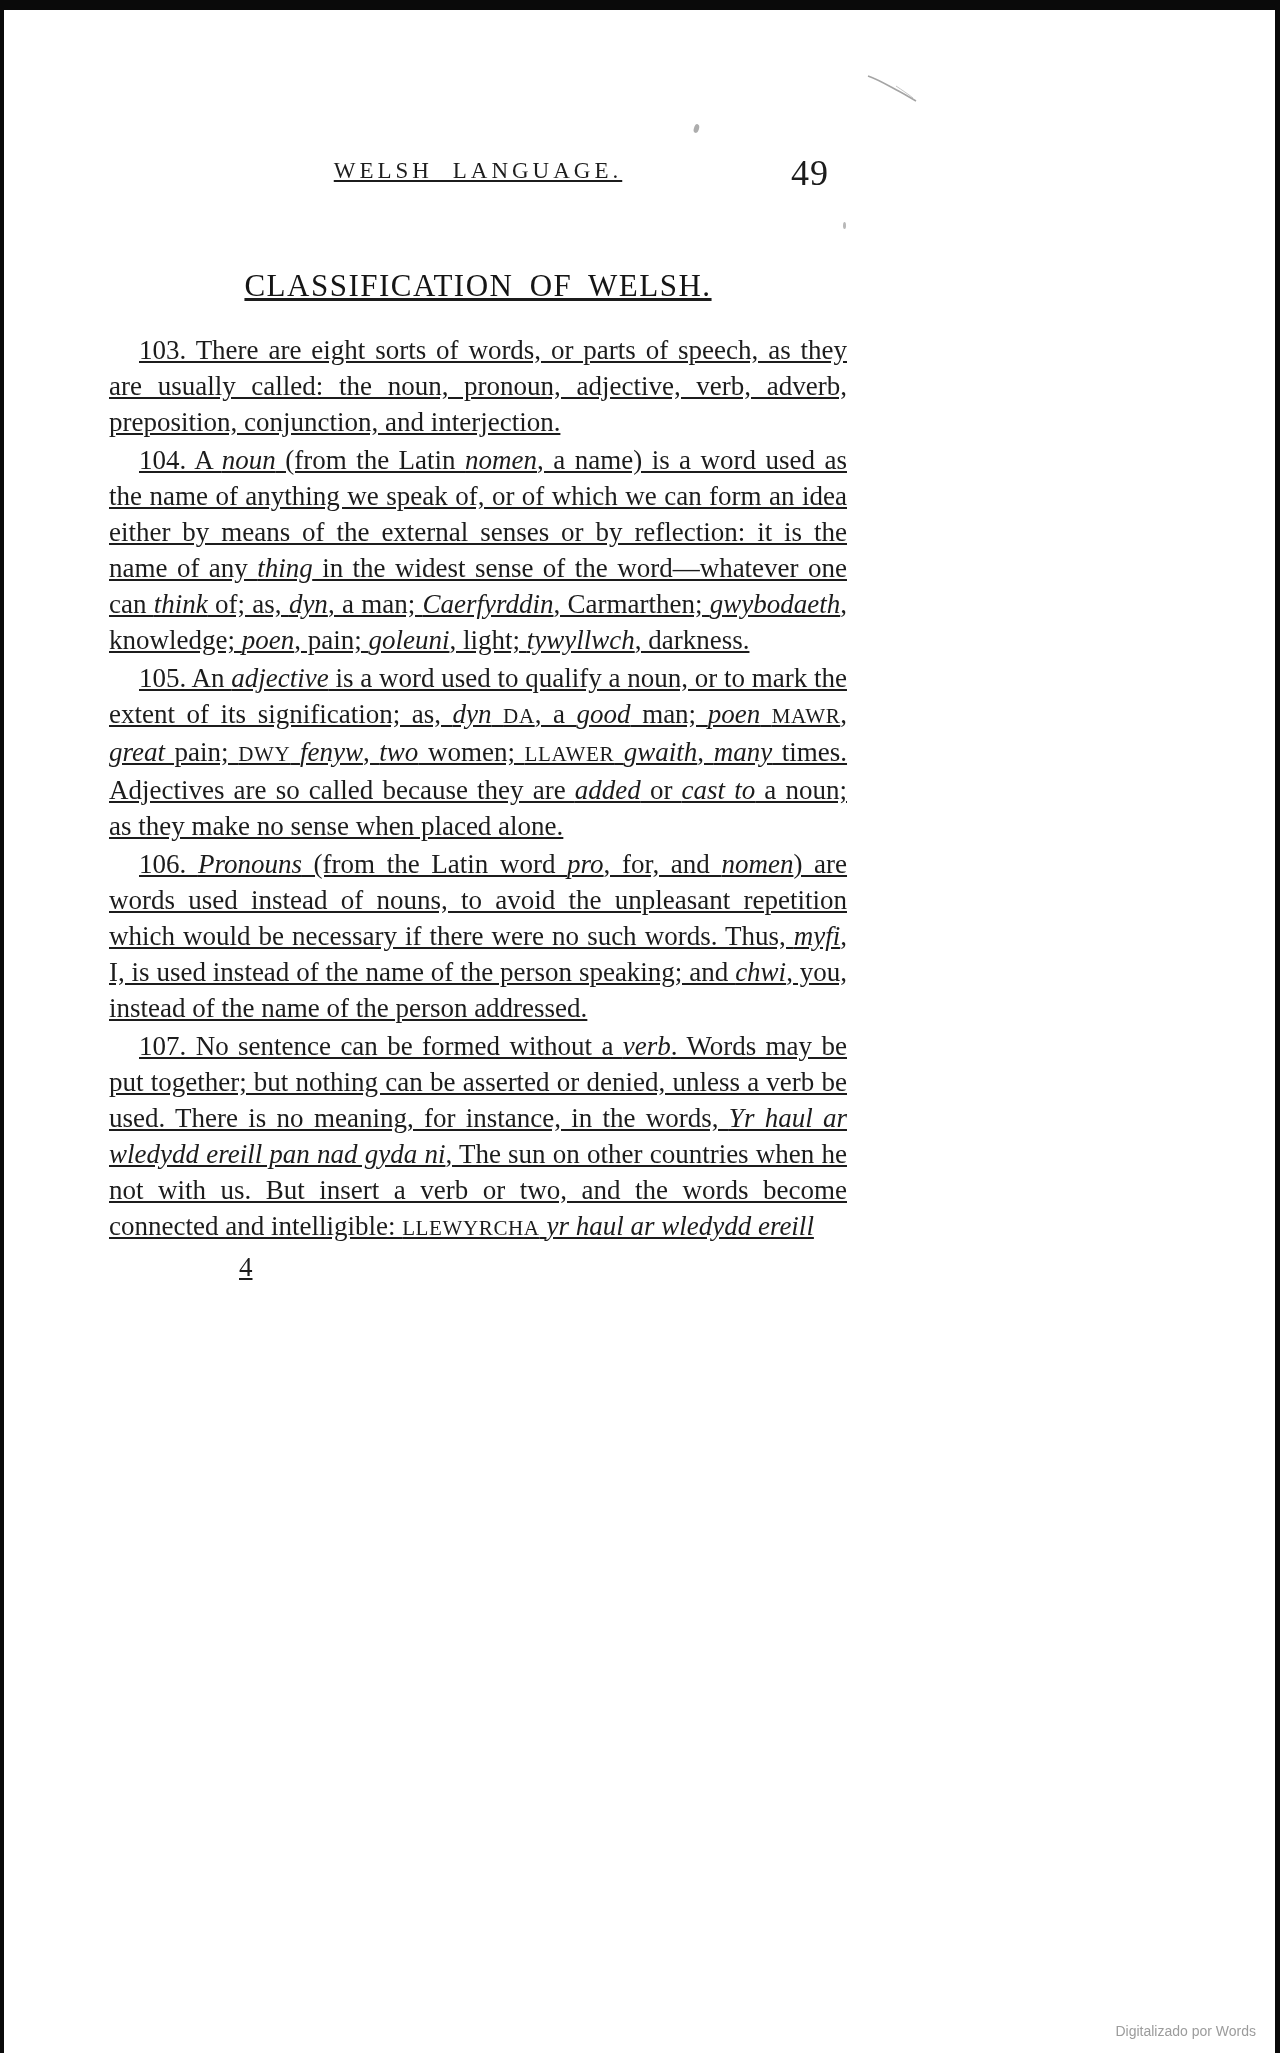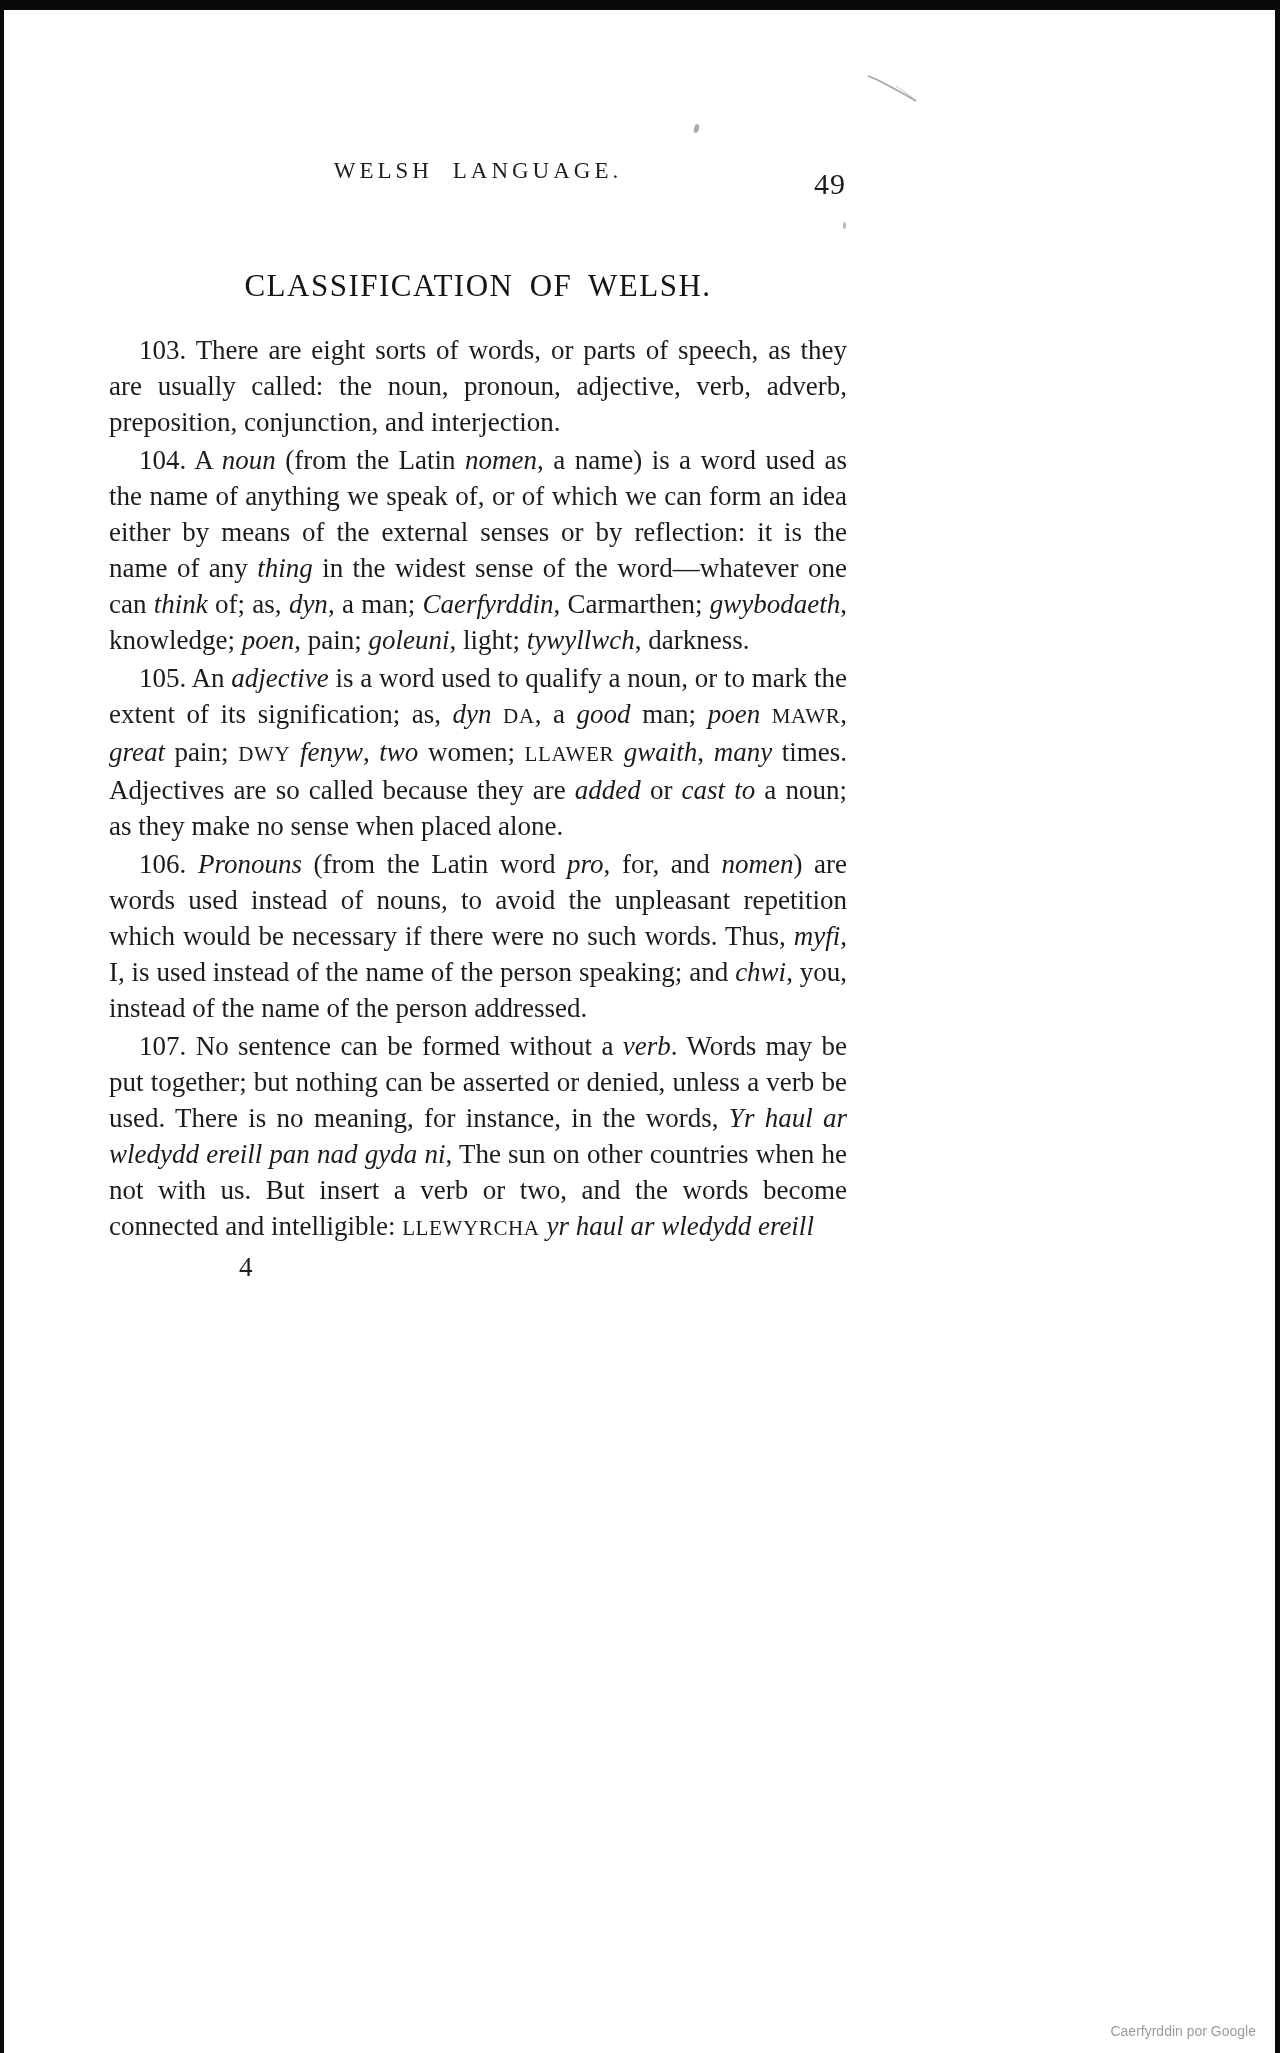--- a/index.html
+++ b/index.html
@@ -54,39 +54,39 @@
     background: #9a9a9a;
     border-radius: 50%;
     opacity: .7;
   }
 
   .content {
     position: absolute;
     left: 107px;
     top: 158px;
     width: 742px;
+    text-decoration: underline;
   }
   .running-head-row {
     position: relative;
     height: 36px;
   }
   .running-head {
     text-align: center;
     font-size: 23px;
     letter-spacing: 4px;
     word-spacing: 10px;
     color: #1e1e1e;
   }
   .page-number {
     position: absolute;
-    right: 3px;
+    right: 20px;
     top: -6px;
-    font-size: 30px;
+    font-size: 36px;
     letter-spacing: 1px;
-    margin-top: 15px;
   }
   .page-title {
     margin-top: 74px;
     text-align: center;
     font-size: 31px;
     letter-spacing: 1.5px;
     word-spacing: 7px;
     color: #151515;
   }
   .paragraphs {
@@ -150,15 +150,15 @@
         <p><span class="run-n">104. A </span><span class="run-i">noun</span><span class="run-n"> (from the Latin </span><span class="run-i">nomen</span><span class="run-n">, a name) is a word used as the name of anything we speak of, or of which we can form an idea either by means of the external senses or by reflection: it is the name of any </span><span class="run-i">thing</span><span class="run-n"> in the widest sense of the word—whatever one can </span><span class="run-i">think</span><span class="run-n"> of; as, </span><span class="run-i">dyn</span><span class="run-n">, a man; </span><span class="run-i">Caerfyrddin</span><span class="run-n">, Carmarthen; </span><span class="run-i">gwybodaeth</span><span class="run-n">, knowledge; </span><span class="run-i">poen</span><span class="run-n">, pain; </span><span class="run-i">goleuni</span><span class="run-n">, light; </span><span class="run-i">tywyllwch</span><span class="run-n">, darkness.</span></p>
         <p><span class="run-n">105. An </span><span class="run-i">adjective</span><span class="run-n"> is a word used to qualify a noun, or to mark the extent of its signification; as, </span><span class="run-i">dyn</span><span class="run-n"> </span><span class="run-sc">DA</span><span class="run-n">, a </span><span class="run-i">good</span><span class="run-n"> man; </span><span class="run-i">poen</span><span class="run-n"> </span><span class="run-sc">MAWR</span><span class="run-n">, </span><span class="run-i">great</span><span class="run-n"> pain; </span><span class="run-sc">DWY</span><span class="run-n"> </span><span class="run-i">fenyw</span><span class="run-n">, </span><span class="run-i">two</span><span class="run-n"> women; </span><span class="run-sc">LLAWER</span><span class="run-n"> </span><span class="run-i">gwaith</span><span class="run-n">, </span><span class="run-i">many</span><span class="run-n"> times.  Adjectives are so called because they are </span><span class="run-i">added</span><span class="run-n"> or </span><span class="run-i">cast to</span><span class="run-n"> a noun; as they make no sense when placed alone.</span></p>
         <p><span class="run-n">106. </span><span class="run-i">Pronouns</span><span class="run-n"> (from the Latin word </span><span class="run-i">pro</span><span class="run-n">, for, and </span><span class="run-i">nomen</span><span class="run-n">) are words used instead of nouns, to avoid the unpleasant repetition which would be necessary if there were no such words.  Thus, </span><span class="run-i">myfi</span><span class="run-n">, I, is used instead of the name of the person speaking; and </span><span class="run-i">chwi</span><span class="run-n">, you, instead of the name of the person addressed.</span></p>
         <p><span class="run-n">107. No sentence can be formed without a </span><span class="run-i">verb</span><span class="run-n">.  Words may be put together; but nothing can be asserted or denied, unless a verb be used.  There is no meaning, for instance, in the words, </span><span class="run-i">Yr haul ar wledydd ereill pan nad gyda ni</span><span class="run-n">, The sun on other countries when he not with us. But insert a verb or two, and the words become connected and intelligible: </span><span class="run-sc">LLEWYRCHA</span><span class="run-n"> </span><span class="run-i">yr haul ar wledydd ereill</span></p>
       </div>
 
     <div class="signature-mark">4</div>
 
   </div>
 
-  <div class="google-watermark">Caerfyrddin por Google</div>
+  <div class="google-watermark">Digitalizado por Words</div>
 
 </div>
 
 </body></html>

